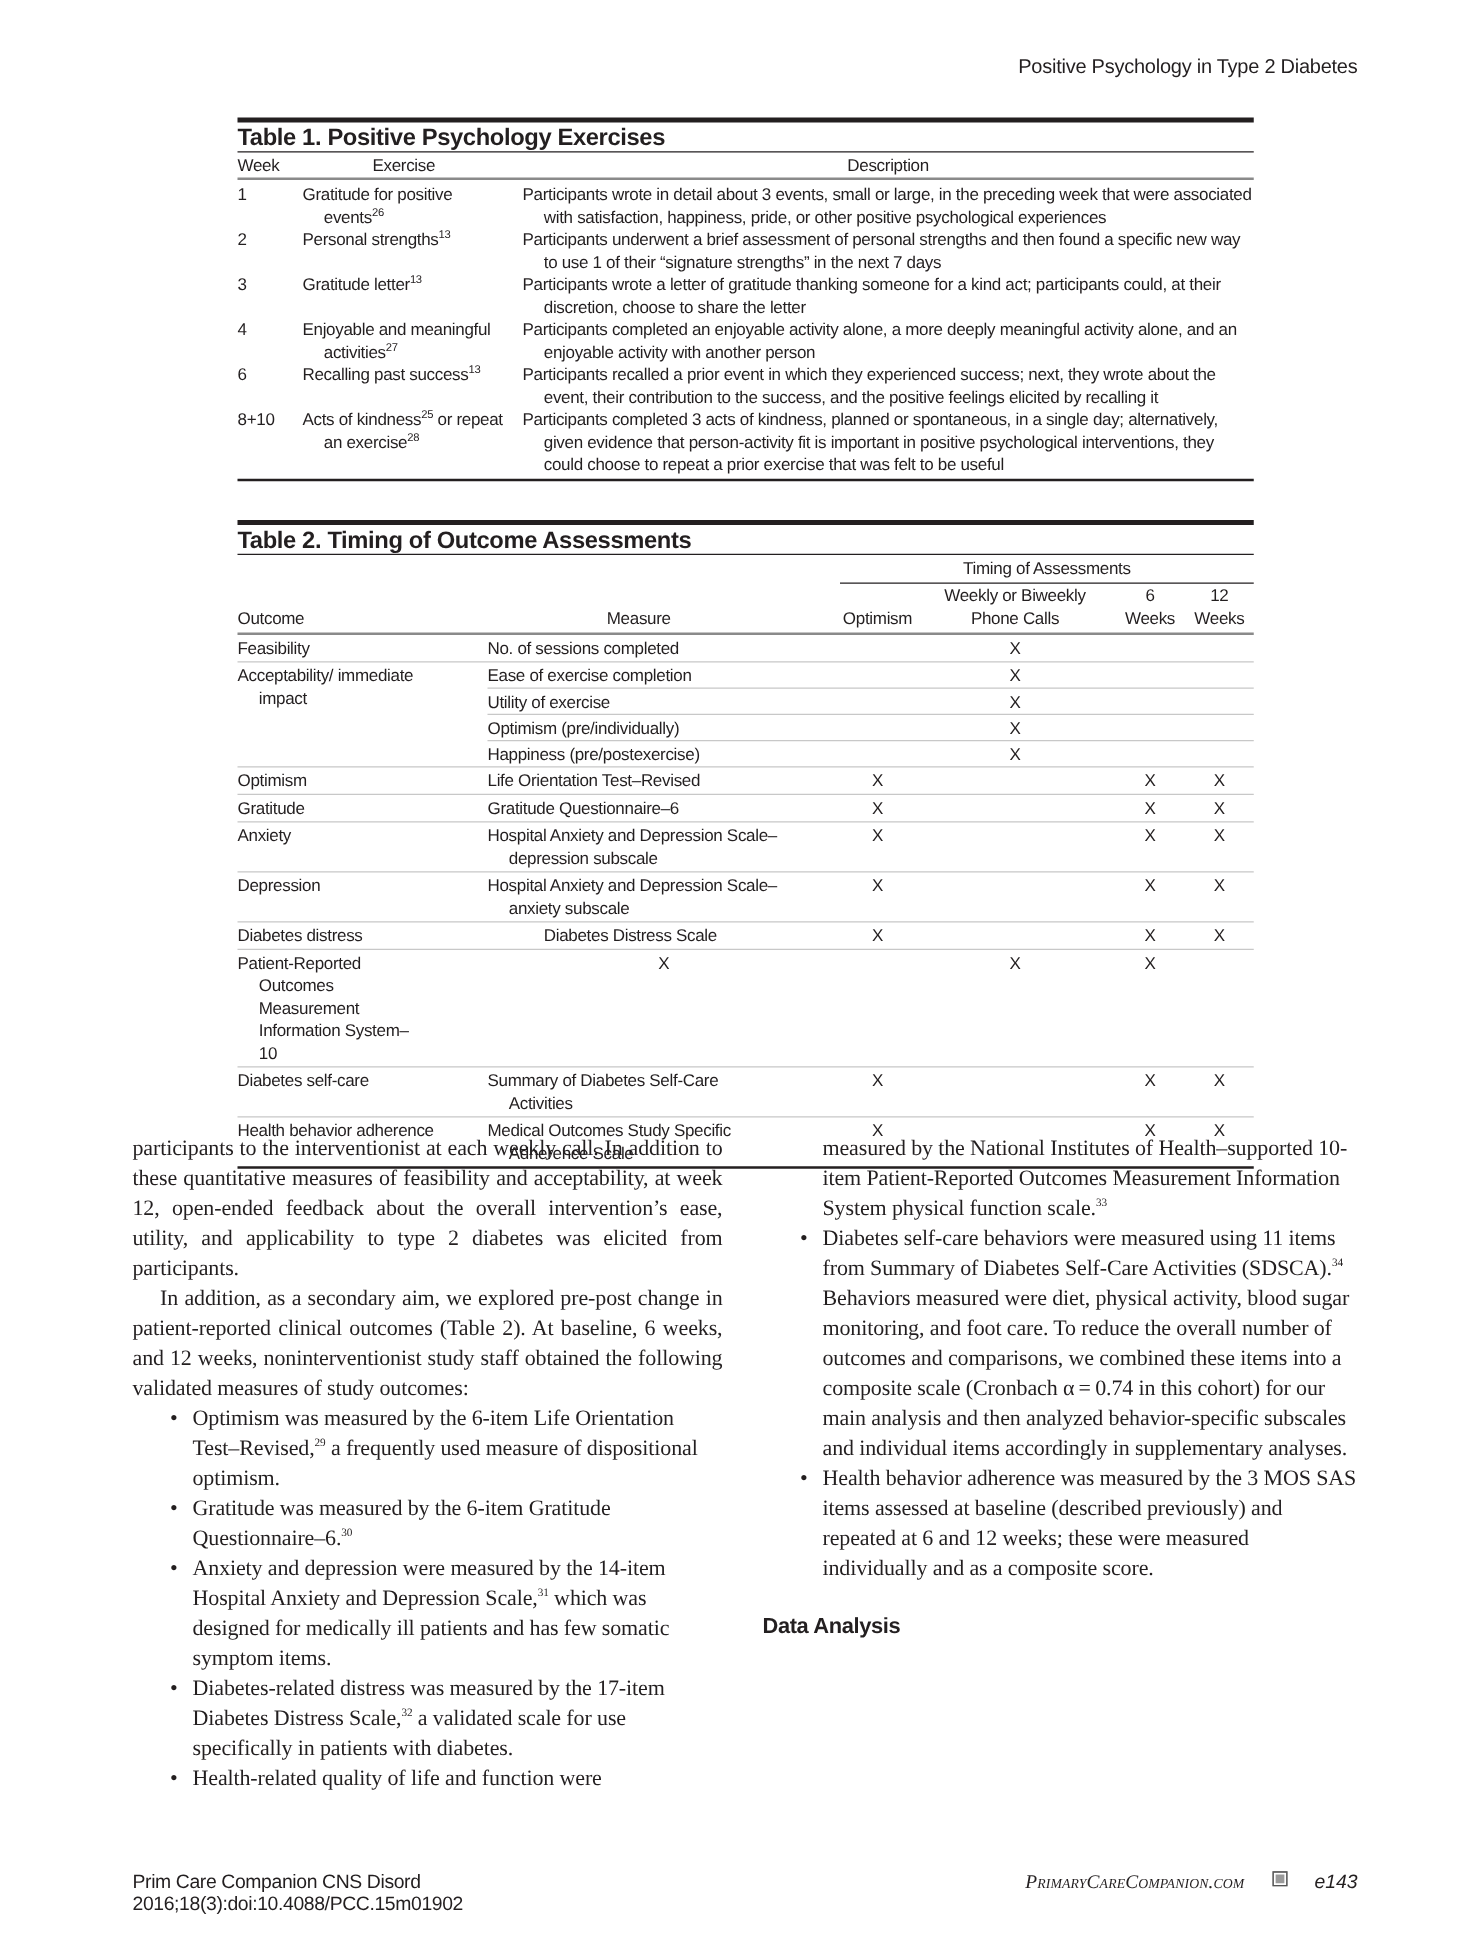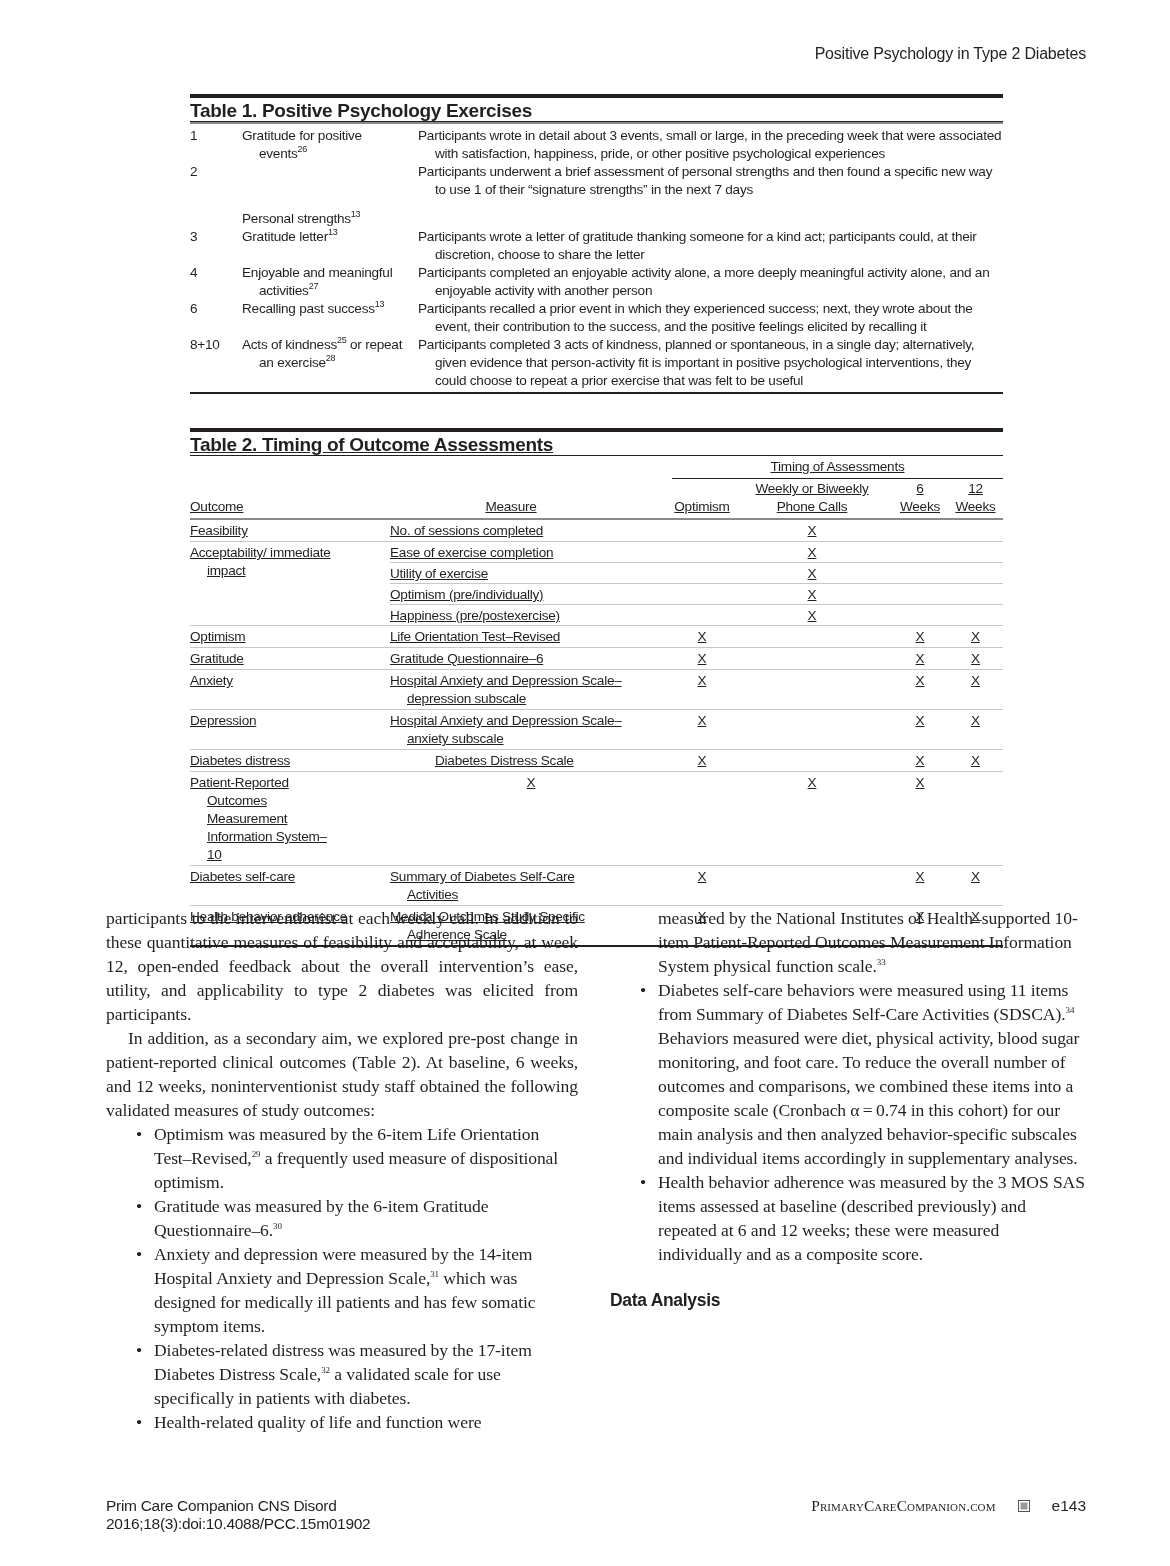--- a/index.html
+++ b/index.html
@@ -23,21 +23,21 @@
   .t1-head { padding: 2px 0 0 0; }
   .c-week { width: 52px; flex: none; }
   .c-ex { width: 176px; flex: none; }
   .c-desc { flex: 1; }
   .t1-head .c-ex { text-align: center; padding-right: 90px; width: 86px; }
   .t1-head .c-desc { text-align: center; padding-right: 30px; }
   .hang { padding-left: 17px; text-indent: -17px; }
   sup { font-size: 9px; line-height: 0; vertical-align: super; }
 
   
-  #t2 { top: 428px; text-decoration: underline; }
+  #t2 { top: 416px; }
   .t2-grid { display: grid; grid-template-columns: 200px 282px 60px 160px 56px 55px; }
   .t2-grid > div { padding: 1px 0 2px 0; }
   .ctr { text-align: center; }
   .t2-row { display: grid; grid-template-columns: 200px 282px 60px 160px 56px 55px; padding: 2px 0 1px 0; }
   .t2-block { display: grid; grid-template-columns: 200px 1fr; }
   .t2-block .inner > div { display: grid; grid-template-columns: 282px 60px 160px 56px 55px; padding: 2px 0 0 0; }
 
   
   .col { position: absolute; top: 906px; width: 472px; font-size: 17.6px; line-height: 24px; letter-spacing: -0.1px; }
   #col-left { left: 106px; }
@@ -45,43 +45,48 @@
   .col p { margin: 0; text-align: justify; }
   .col p.indent { text-indent: 22px; }
   .col ul { margin: 0; padding: 0; list-style: none; }
   .col li { position: relative; padding-left: 48px; }
   .col li .bullet { position: absolute; left: 30px; top: 0; }
   .col li.cont { padding-left: 48px; }
   .col h3 { font-family: "Liberation Sans", "DejaVu Sans", sans-serif; font-size: 17.5px; font-weight: bold; margin: 22px 0 0 0; line-height: 24px; letter-spacing: -0.3px; }
   .col .bi { font-weight: bold; font-style: italic; }
 
   .footer-left { position: absolute; left: 106px; top: 1497px; font-size: 15.5px; line-height: 18px; letter-spacing: -0.3px; }
-  .footer-right { position: absolute; right: 84px; top: 1497px; font-size: 15.5px; line-height: 18px; display: flex; align-items: center; gap: 22px; }
+  .footer-right { position: absolute; right: 84px; top: 1497px; font-size: 15.5px; line-height: 18px; display: flex; gap: 22px; font-style: italic; }
   .footer-right .site { font-variant: small-caps; letter-spacing: 0.1px; }
   .sq-icon { display: inline-block; width: 10px; height: 10px; border: 1px solid #555; background: #9a9a9a; box-shadow: inset 0 0 0 1.5px #fff; }
 </style>
 </head>
 <body>
 
 <div class="running-head sans">Positive Psychology in Type 2 Diabetes</div>
 
 <div class="tbl sans" id="t1">
   <div class="topbar"></div>
   <div class="ttl">Table 1. Positive Psychology Exercises</div>
   <div class="rule"></div>
+  <div class="t1-head">
+    <div class="c-week">Week</div>
+    <div class="c-ex" style="width:176px;text-align:left;padding:0 0 0 56px;box-sizing:border-box;">Exercise</div>
+    <div class="c-desc" style="text-align:center;padding:0;">Description</div>
+  </div>
   <div class="rule-grey"></div>
   <div id="t1-body">
       <div class="t1-row" style="padding-top: 3px;">
         <div class="c-week">1</div>
         <div class="c-ex hang" style="padding-right: 10px; box-sizing: border-box;"><span>Gratitude for positive events</span><sup>26</sup></div>
         <div class="c-desc hang">Participants wrote in detail about 3 events, small or large, in the preceding week that were associated with satisfaction, happiness, pride, or other positive psychological experiences</div>
       </div>
       <div class="t1-row" style="padding-top: 0px;">
         <div class="c-week">2</div>
-        <div class="c-ex hang" style="padding-right: 10px; box-sizing: border-box; margin-top: 47px;"><span>Personal strengths</span><sup>13</sup></div>
+        <div class="c-ex hang" style="padding-right: 10px; box-sizing: border-box;"><span>Personal strengths</span><sup>13</sup></div>
         <div class="c-desc hang">Participants underwent a brief assessment of personal strengths and then found a specific new way to use 1 of their “signature strengths” in the next 7 days</div>
       </div>
       <div class="t1-row" style="padding-top: 0px;">
         <div class="c-week">3</div>
         <div class="c-ex hang" style="padding-right: 10px; box-sizing: border-box;"><span>Gratitude letter</span><sup>13</sup></div>
         <div class="c-desc hang">Participants wrote a letter of gratitude thanking someone for a kind act; participants could, at their discretion, choose to share the letter</div>
       </div>
       <div class="t1-row" style="padding-top: 0px;">
         <div class="c-week">4</div>
         <div class="c-ex hang" style="padding-right: 10px; box-sizing: border-box;"><span>Enjoyable and meaningful activities</span><sup>27</sup></div>

